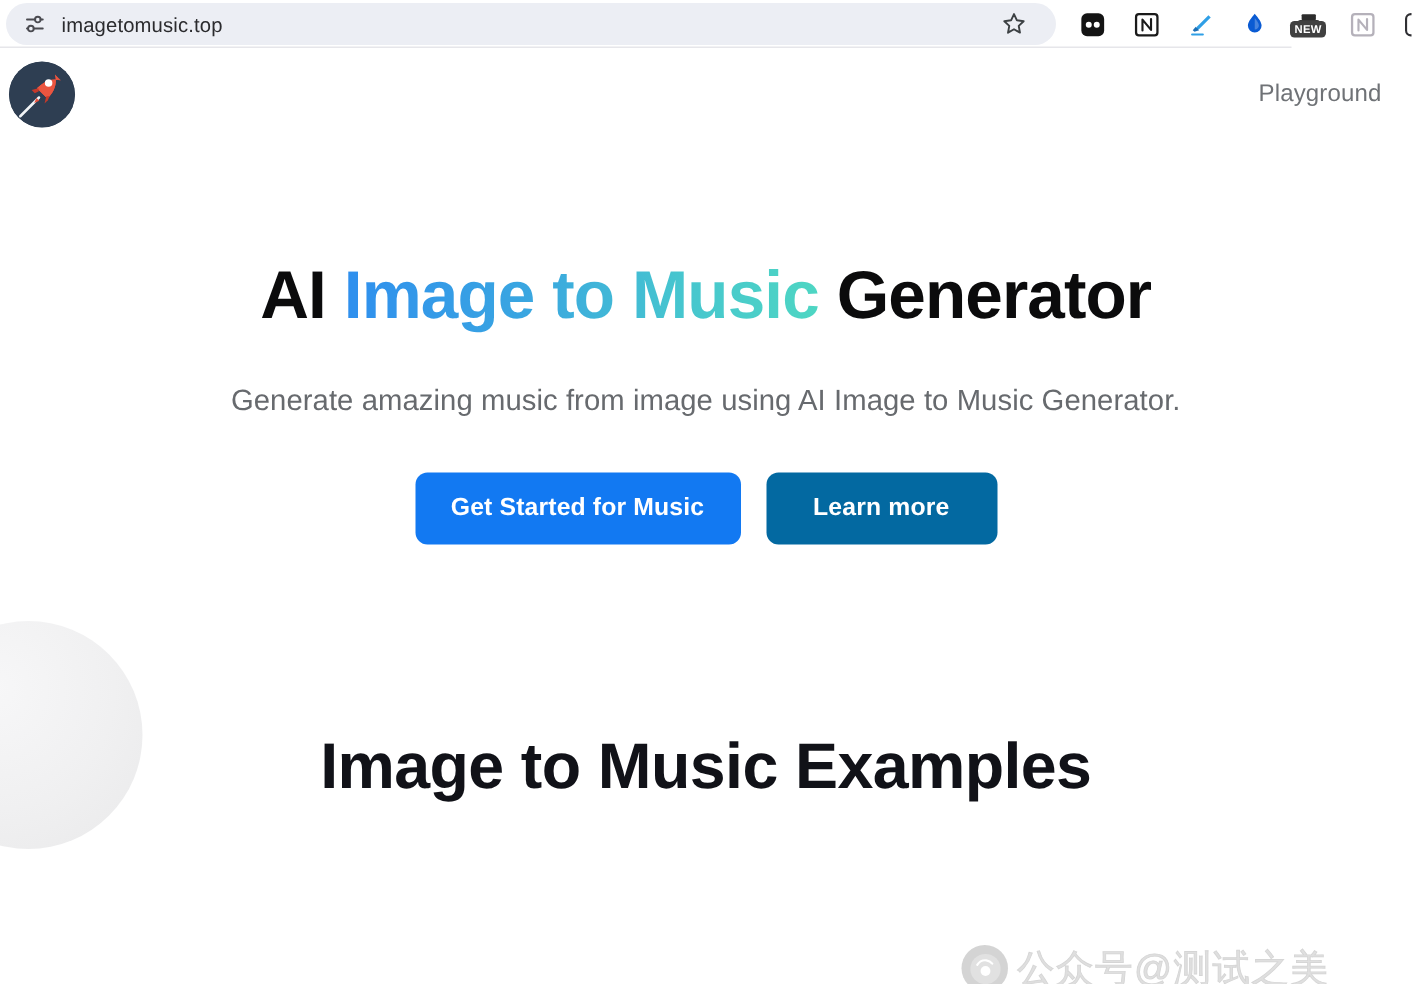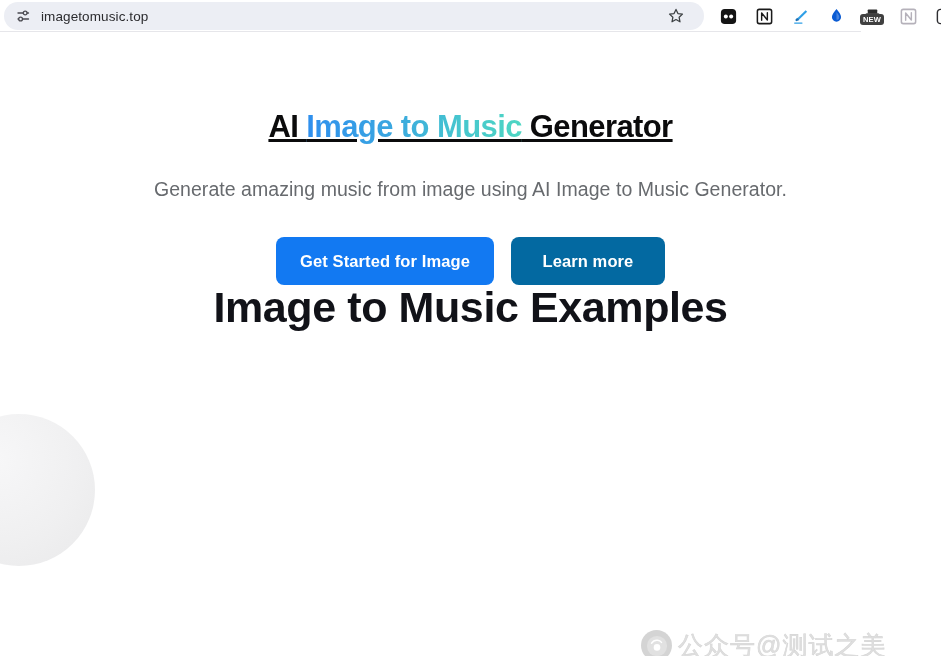--- a/index.html
+++ b/index.html
@@ -156,27 +156,26 @@
 
   
   .hero {
     position: relative;
     z-index: 2;
     text-align: center;
     padding-top: 78px;
   }
 
   .hero-title {
-    font-size: 31px;
+    font-size: 45px;
     font-weight: bold;
     line-height: 1.1;
     letter-spacing: -0.6px;
     color: #0b0b0c;
     white-space: nowrap;
-    text-decoration: underline;
   }
 
   .grad-text {
     background: linear-gradient(90deg, #2f8fee 0%, #3aa7e0 40%, #46c5cf 70%, #4ed6c3 100%);
     -webkit-background-clip: text;
     background-clip: text;
     -webkit-text-fill-color: transparent;
     color: #3aa7e0;
   }
 
@@ -222,20 +221,21 @@
 
   .btn-primary { background: #1279f2; color: #ffffff; min-width: 217px; }
 
   .btn-dark { background: #0369a1; color: #ffffff; min-width: 154px; }
 
   
   .examples {
     position: relative;
     z-index: 2;
     text-align: center;
+    margin-top: 126px;
   }
 
   .examples-title {
     font-size: 43px;
     font-weight: bold;
     color: #111218;
     letter-spacing: -0.4px;
     line-height: 1.05;
     white-space: nowrap;
   }
@@ -354,29 +354,47 @@
       </svg>
     </div>
 
   </div>
 </div>
 
 <div class="page">
 
   <div class="blob"></div>
 
+  <div class="site-header">
+    <div class="logo">
+      <svg width="44" height="44" viewBox="0 0 44 44">
+        <circle cx="22" cy="22" r="22" fill="#2e3e52"></circle>
+        <path d="M7.5 36.5 L20 24" stroke="#f2f4f7" stroke-width="1.7" stroke-linecap="round"></path>
+        <path d="M33.6 8.6c1.4 4.3.5 9.3-2.8 13.6l-2.1 2.7-7.1-7.1 2.6-2.1c4.3-3.4 9.2-4.4 13.5-3.1z" fill="#e8503a" transform="translate(-3,0)"></path>
+        <path d="M30.6 8.6c1.4 4.3.5 9.3-2.8 13.6l-2.1 2.7-7.1-7.1 2.6-2.1c4.3-3.4 9.2-4.4 12.8-3.1z" fill="#ea5540"></path>
+        <circle cx="26.4" cy="14.4" r="2.5" fill="#ffffff"></circle>
+        <path d="M19.6 17.8l-4.5 1.2 2.1 2.1 2.7-1.3z" fill="#c6392a"></path>
+        <path d="M24.8 23.4l-1.1 4.6 2.2-2.2 1.3-2.8z" fill="#c6392a"></path>
+        <path d="M18.3 24.3l1.9 1.9-3.4 1.5z" fill="#e8503a"></path>
+      </svg>
+    </div>
+
+    <div class="nav-links">
+      <a class="nav-link" href="#">Playground</a>
+    </div>
+  </div>
 
   <div class="hero">
     <h1 class="hero-title"><span>AI </span><span class="grad-text">Image to Music</span><span> Generator</span></h1>
 
 
     <p class="hero-sub2">Generate amazing music from image using AI Image to Music Generator.</p>
 
     <div class="cta-row">
-      <button class="btn btn-primary">Get Started for Image</button>
+      <button class="btn btn-primary">Get Started for Music</button>
       <button class="btn btn-dark">Learn more</button>
     </div>
   </div>
 
   <div class="examples">
     <h2 class="examples-title">Image to Music Examples</h2>
   </div>
 
   <div class="watermark">
     <div class="wm-logo">

